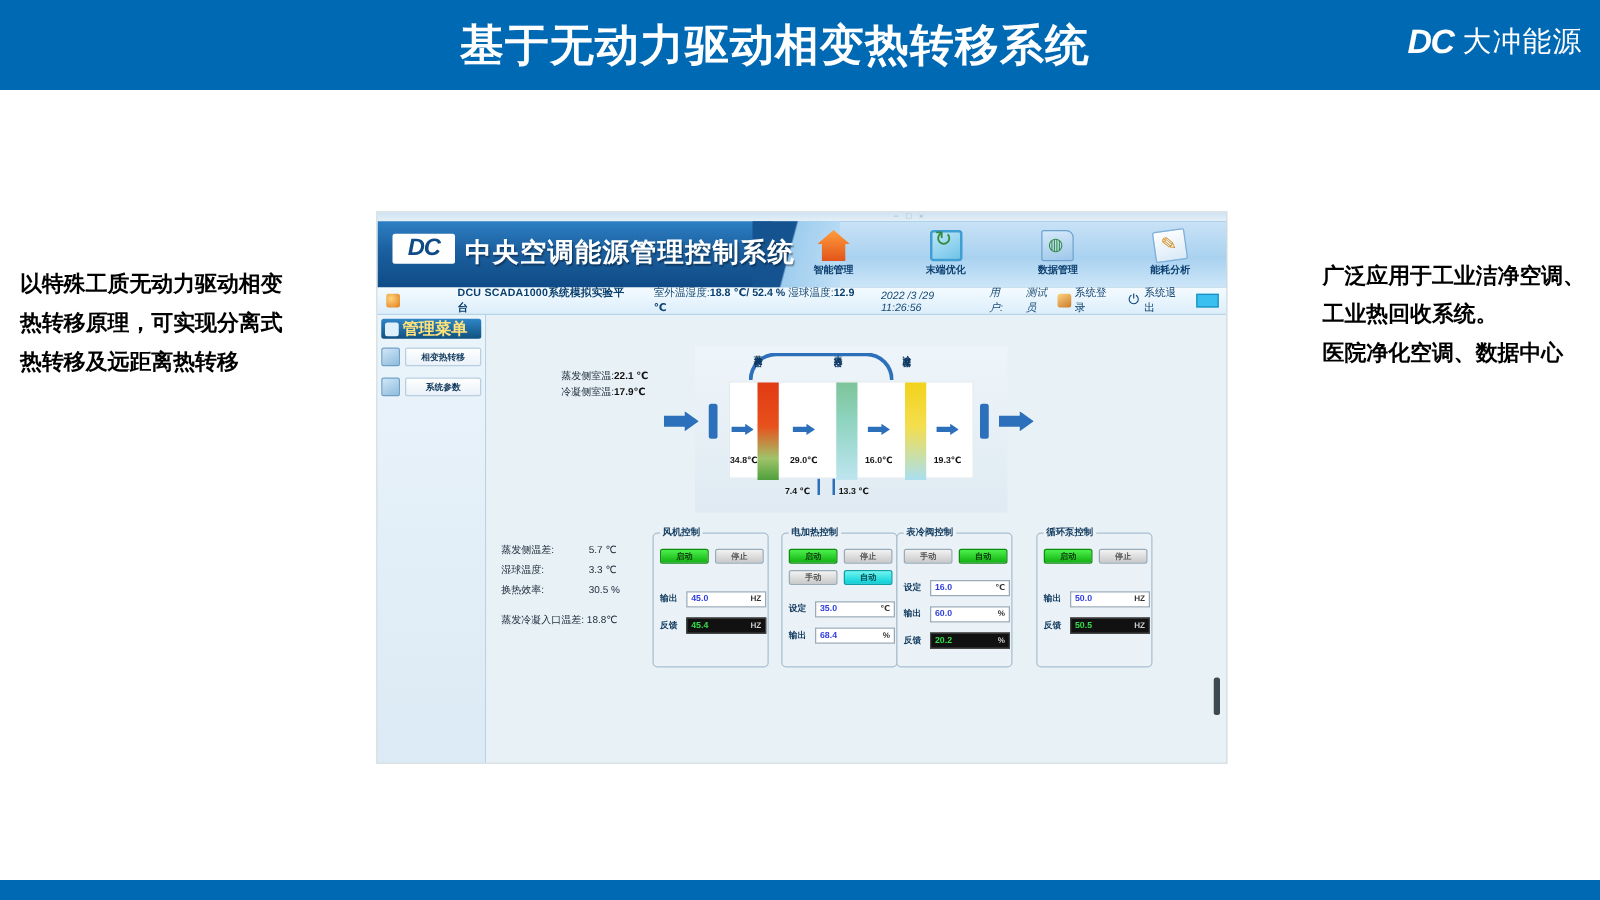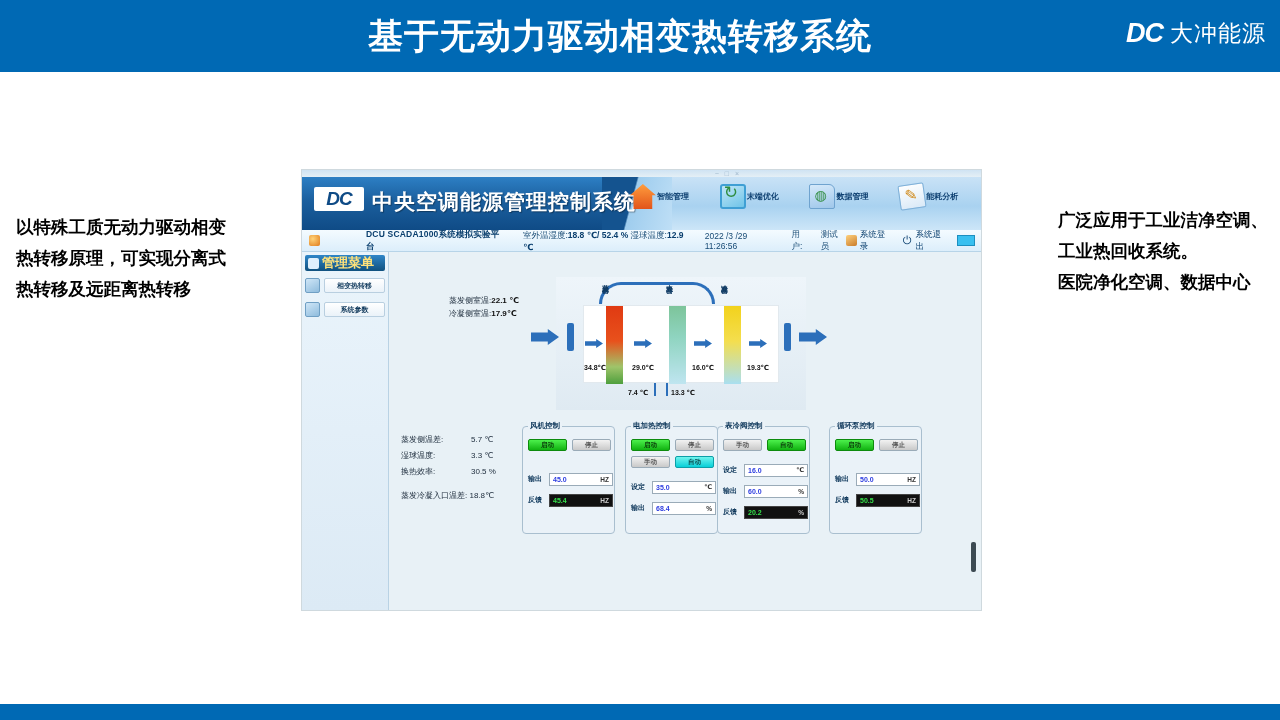--- a/index.html
+++ b/index.html
@@ -84,21 +84,21 @@
   .banner-title {
     position: absolute; left: 70px; top: 11px;
     color: #ffffff; font-size: 21px; font-weight: bold; letter-spacing: 1px;
     text-shadow: 1px 1px 1px rgba(0,0,0,.35);
   }
   .nav {
     position: absolute; left: 320px; top: 4px; width: 359px; height: 49px;
     display: flex; align-items: flex-start; justify-content: space-around;
   }
   .nav-item {
-    width: 74px; display: flex; 
+    width: 74px; display: flex; flex-direction: column;
     align-items: center; gap: 1px; padding-top: 3px;
   }
   .nav-icon { width: 26px; height: 25px; position: relative; }
   .ni-home {
     background: linear-gradient(180deg,#ff9d3d,#e2541a);
     clip-path: polygon(50% 0%, 100% 45%, 86% 45%, 86% 100%, 14% 100%, 14% 45%, 0% 45%);
   }
   .ni-sync {
     background: linear-gradient(150deg,#bfe6f7,#6fc4e8);
     border: 2px solid #3f9fd4; border-radius: 3px;
@@ -130,21 +130,21 @@
     display: flex; align-items: center; font-size: 8.5px; color: #0a3f6e;
   }
   .tb-dot {
     width: 11px; height: 11px; margin-left: 7px; margin-right: 4px;
     background: radial-gradient(circle at 35% 35%, #ffd37a, #e07b1b);
     border-radius: 2px; flex: none;
   }
   .tb-platform { font-weight: bold; color: #0a3f6e; letter-spacing: .2px; padding-left: 42px; }
   .tb-env { margin-left: 16px; color: #174a74; }
   .tb-env b { color: #0a3f6e; }
-  .tb-time { margin-left: 10px; color: #174a74; }
+  .tb-time { margin-left: 10px; color: #174a74; font-style: italic; }
   .tb-spacer { flex: 1; }
   .tb-act { display: flex; align-items: center; gap: 3px; margin-right: 8px; color:#0a3f6e; }
   .tb-ico {
     width: 11px; height: 11px; border-radius: 2px;
     background: linear-gradient(150deg,#ffd27f,#c97b2a);
   }
   .tb-ico.power { background: none; color:#0a3f6e; font-size:11px; line-height:11px; text-align:center; }
   .tb-chip {
     width: 18px; height: 11px; background: #39c0f0; border: 1px solid #1c8fc0; margin-right: 6px;
   }

